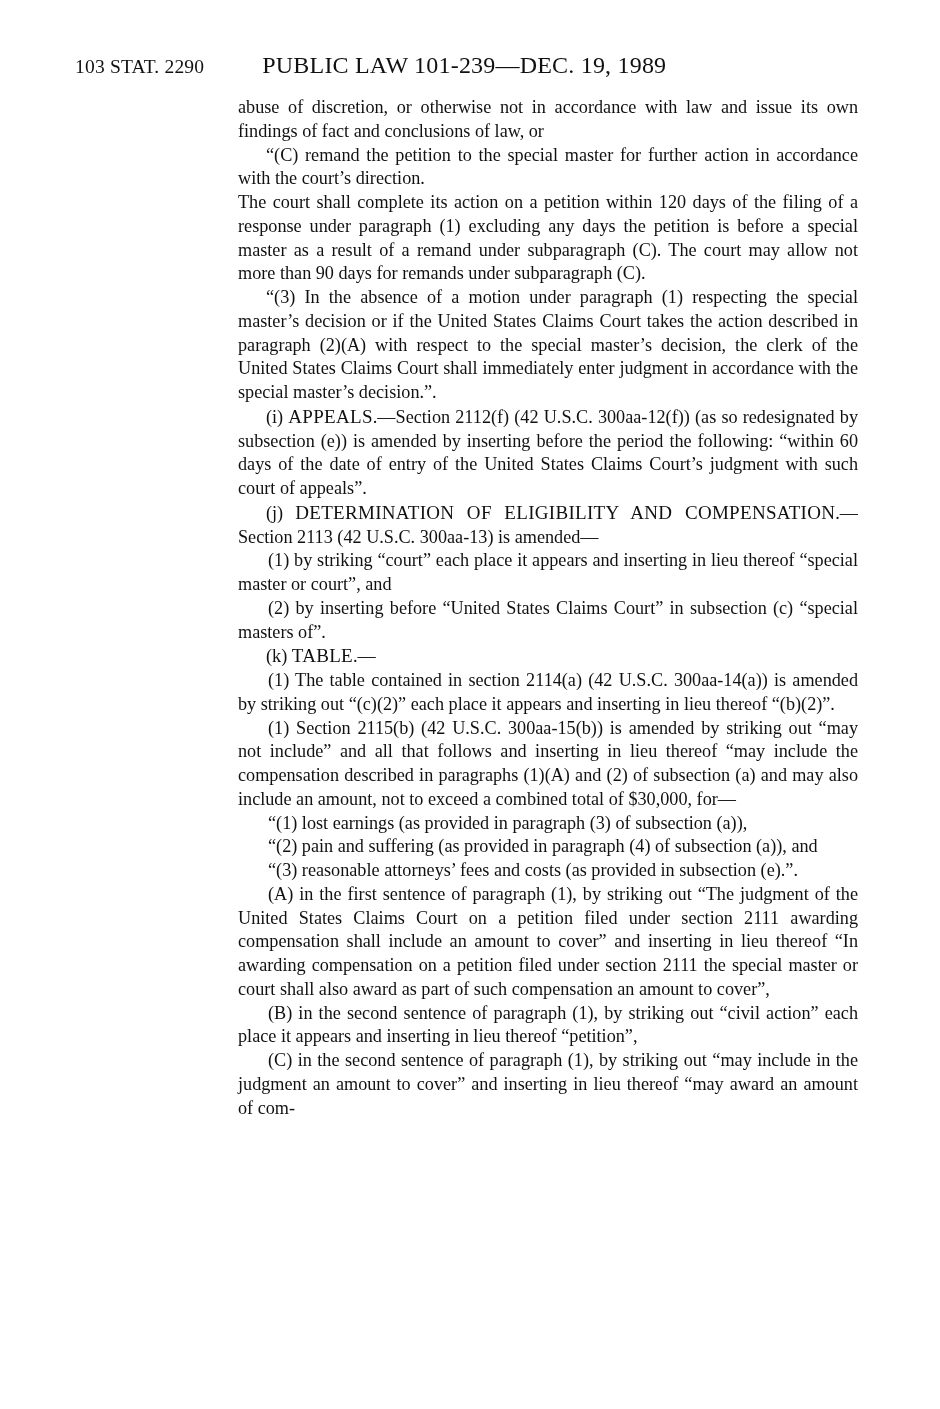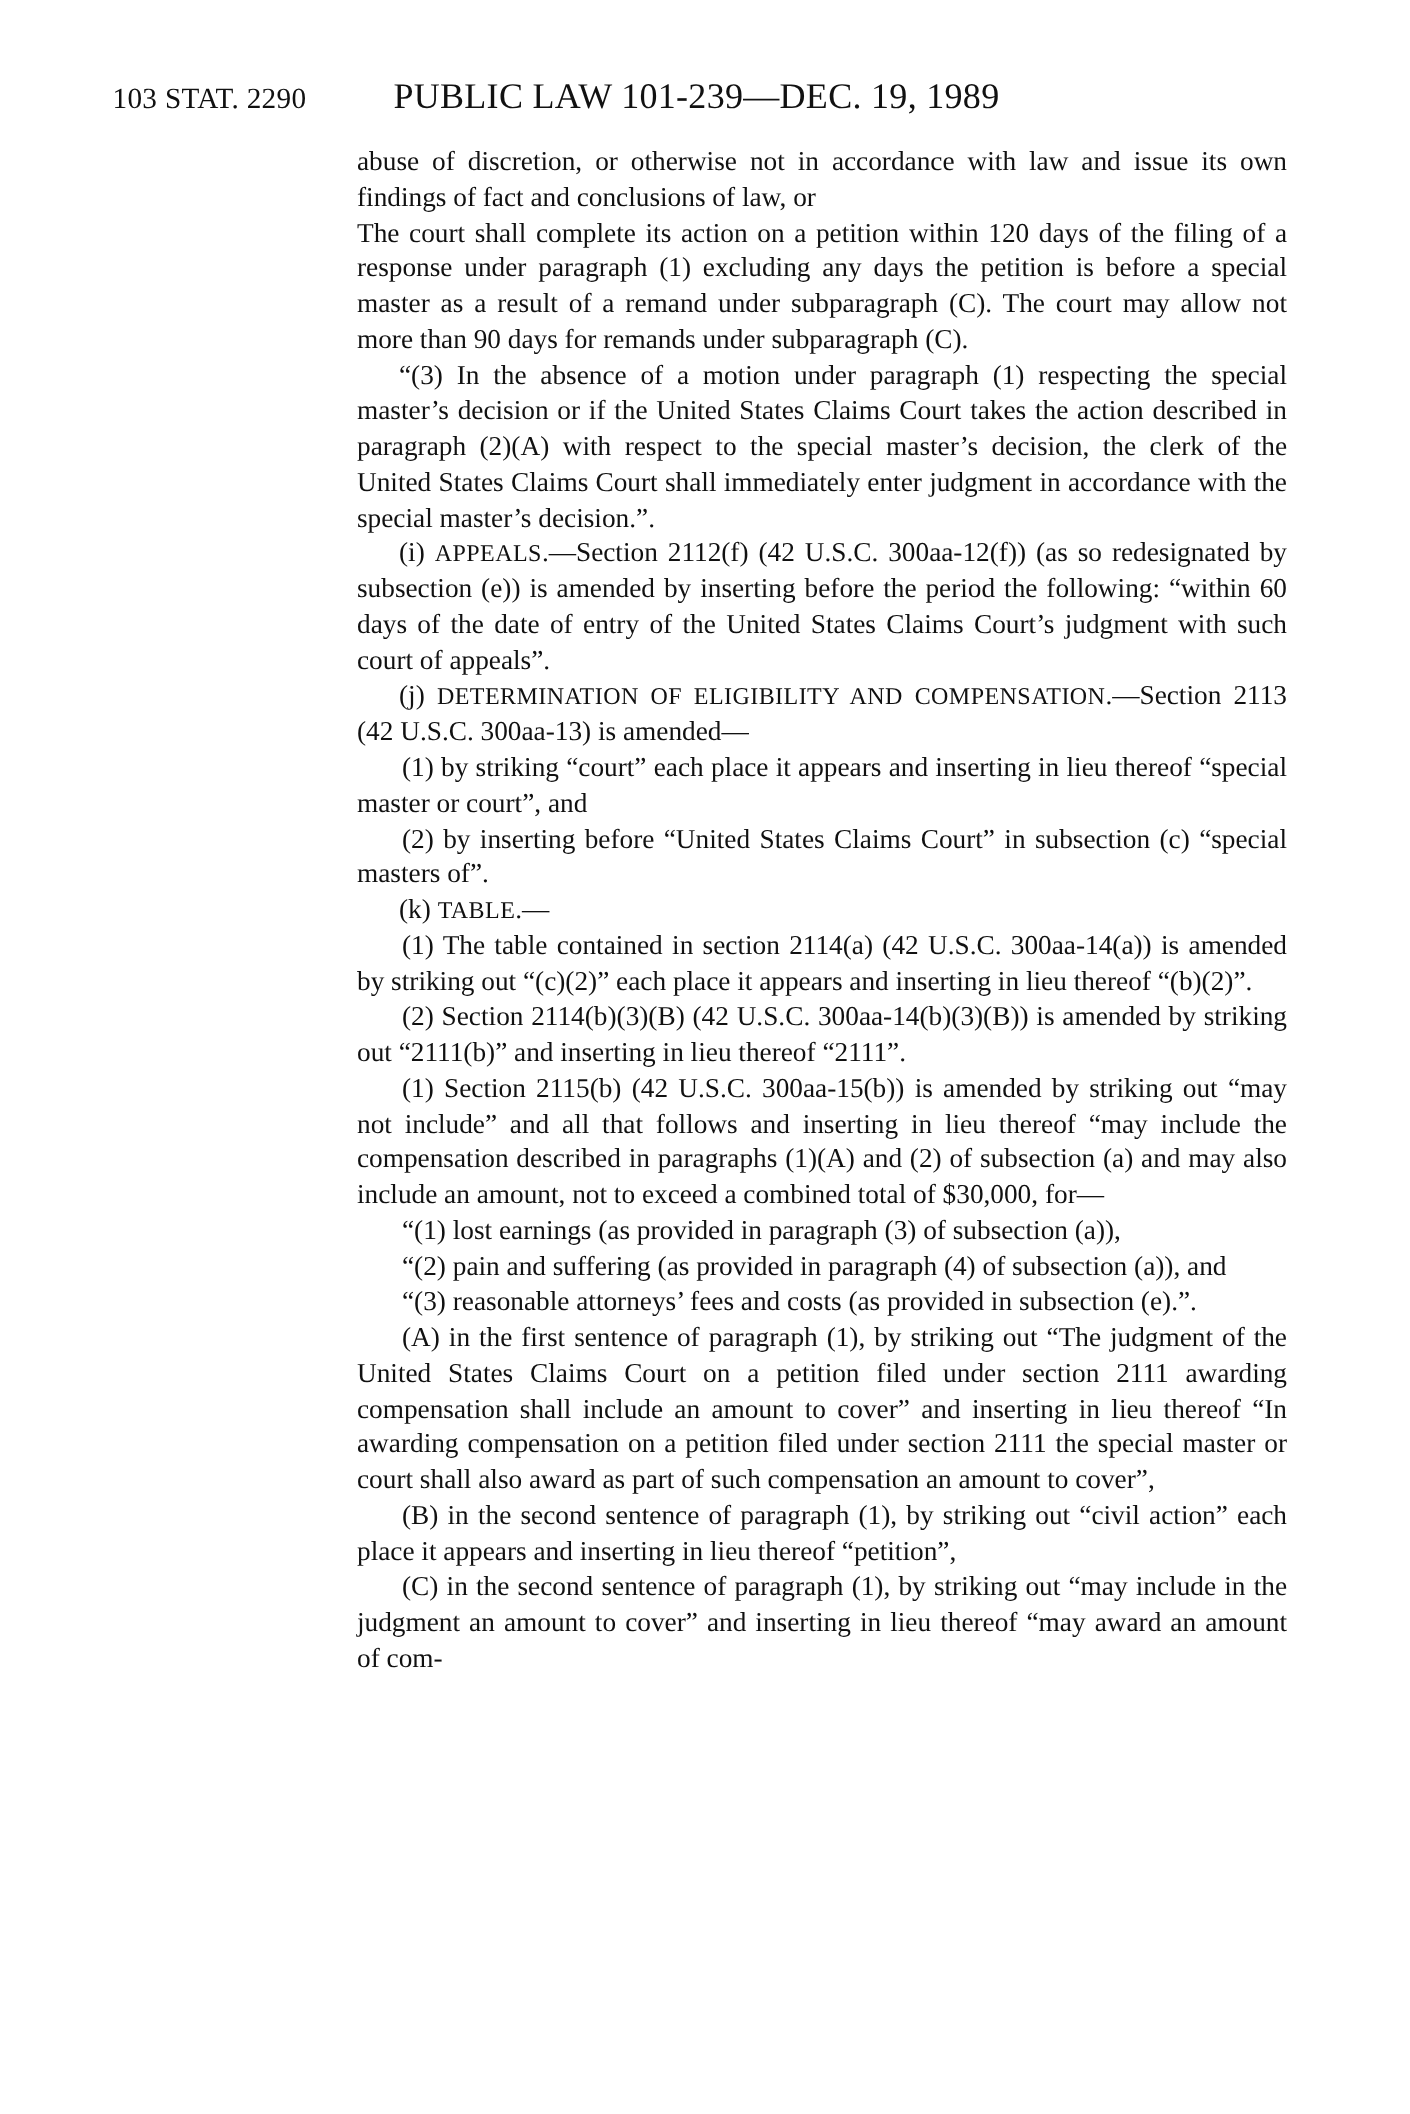--- a/index.html
+++ b/index.html
@@ -51,45 +51,45 @@
     text-justify: inter-word;
   }
   p {
     margin: 0;
     text-indent: 0;
   }
   p.ind1 { text-indent: 28px; }
   p.ind2 { text-indent: 30px; }
   p.noind { text-indent: 0; }
   .smallcaps {
-    font-size: 16px;
+    font-size: 19px;
     letter-spacing: 0.3px;
   }
 </style>
 </head>
 <body>
 
 <div class="page">
 
   <div class="header">
     <span class="header-left">103 STAT. 2290</span>
     <span class="header-center">PUBLIC LAW 101-239—DEC. 19, 1989</span>
   </div>
 
   <div class="body-col">
     <p class="noind">abuse of discretion, or otherwise not in accordance with law and issue its own findings of fact and conclusions of law, or</p>
+    <p class="ind1">“(C) remand the petition to the special master for further action in accordance with the court’s direction.</p>
     <p class="noind">The court shall complete its action on a petition within 120 days of the filing of a response under paragraph (1) excluding any days the petition is before a special master as a result of a remand under subparagraph (C). The court may allow not more than 90 days for remands under subparagraph (C).</p>
     <p class="ind1">“(3) In the absence of a motion under paragraph (1) respecting the special master’s decision or if the United States Claims Court takes the action described in paragraph (2)(A) with respect to the special master’s decision, the clerk of the United States Claims Court shall immediately enter judgment in accordance with the special master’s decision.”.</p>
     <p class="ind1">(i) <span class="smallcaps">APPEALS</span>.—Section 2112(f) (42 U.S.C. 300aa-12(f)) (as so redesignated by subsection (e)) is amended by inserting before the period the following: “within 60 days of the date of entry of the United States Claims Court’s judgment with such court of appeals”.</p>
     <p class="ind1">(j) <span class="smallcaps">DETERMINATION OF ELIGIBILITY AND COMPENSATION</span>.—Section 2113 (42 U.S.C. 300aa-13) is amended—</p>
     <p class="ind2">(1) by striking “court” each place it appears and inserting in lieu thereof “special master or court”, and</p>
     <p class="ind2">(2) by inserting before “United States Claims Court” in subsection (c) “special masters of”.</p>
     <p class="ind1">(k) <span class="smallcaps">TABLE</span>.—</p>
     <p class="ind2">(1) The table contained in section 2114(a) (42 U.S.C. 300aa-14(a)) is amended by striking out “(c)(2)” each place it appears and inserting in lieu thereof “(b)(2)”.</p>
-    <p class="ind2">(2) Section 2114(b)(3)(B) (42 U.S.C. 300aa-14(b)(3)(B)) is amended by striking out “2111(b)” and inserting in lieu thereof “2111”.</p>
     <p class="ind2">(1) Section 2115(b) (42 U.S.C. 300aa-15(b)) is amended by striking out “may not include” and all that follows and inserting in lieu thereof “may include the compensation described in paragraphs (1)(A) and (2) of subsection (a) and may also include an amount, not to exceed a combined total of $30,000, for—</p>
     <p class="ind2">“(1) lost earnings (as provided in paragraph (3) of subsection (a)),</p>
     <p class="ind2">“(2) pain and suffering (as provided in paragraph (4) of subsection (a)), and</p>
     <p class="ind2">“(3) reasonable attorneys’ fees and costs (as provided in subsection (e).”.</p>
     <p class="ind2">(A) in the first sentence of paragraph (1), by striking out “The judgment of the United States Claims Court on a petition filed under section 2111 awarding compensation shall include an amount to cover” and inserting in lieu thereof “In awarding compensation on a petition filed under section 2111 the special master or court shall also award as part of such compensation an amount to cover”,</p>
     <p class="ind2">(B) in the second sentence of paragraph (1), by striking out “civil action” each place it appears and inserting in lieu thereof “petition”,</p>
     <p class="ind2">(C) in the second sentence of paragraph (1), by striking out “may include in the judgment an amount to cover” and inserting in lieu thereof “may award an amount of com-</p>
   </div>
 
 </div>

